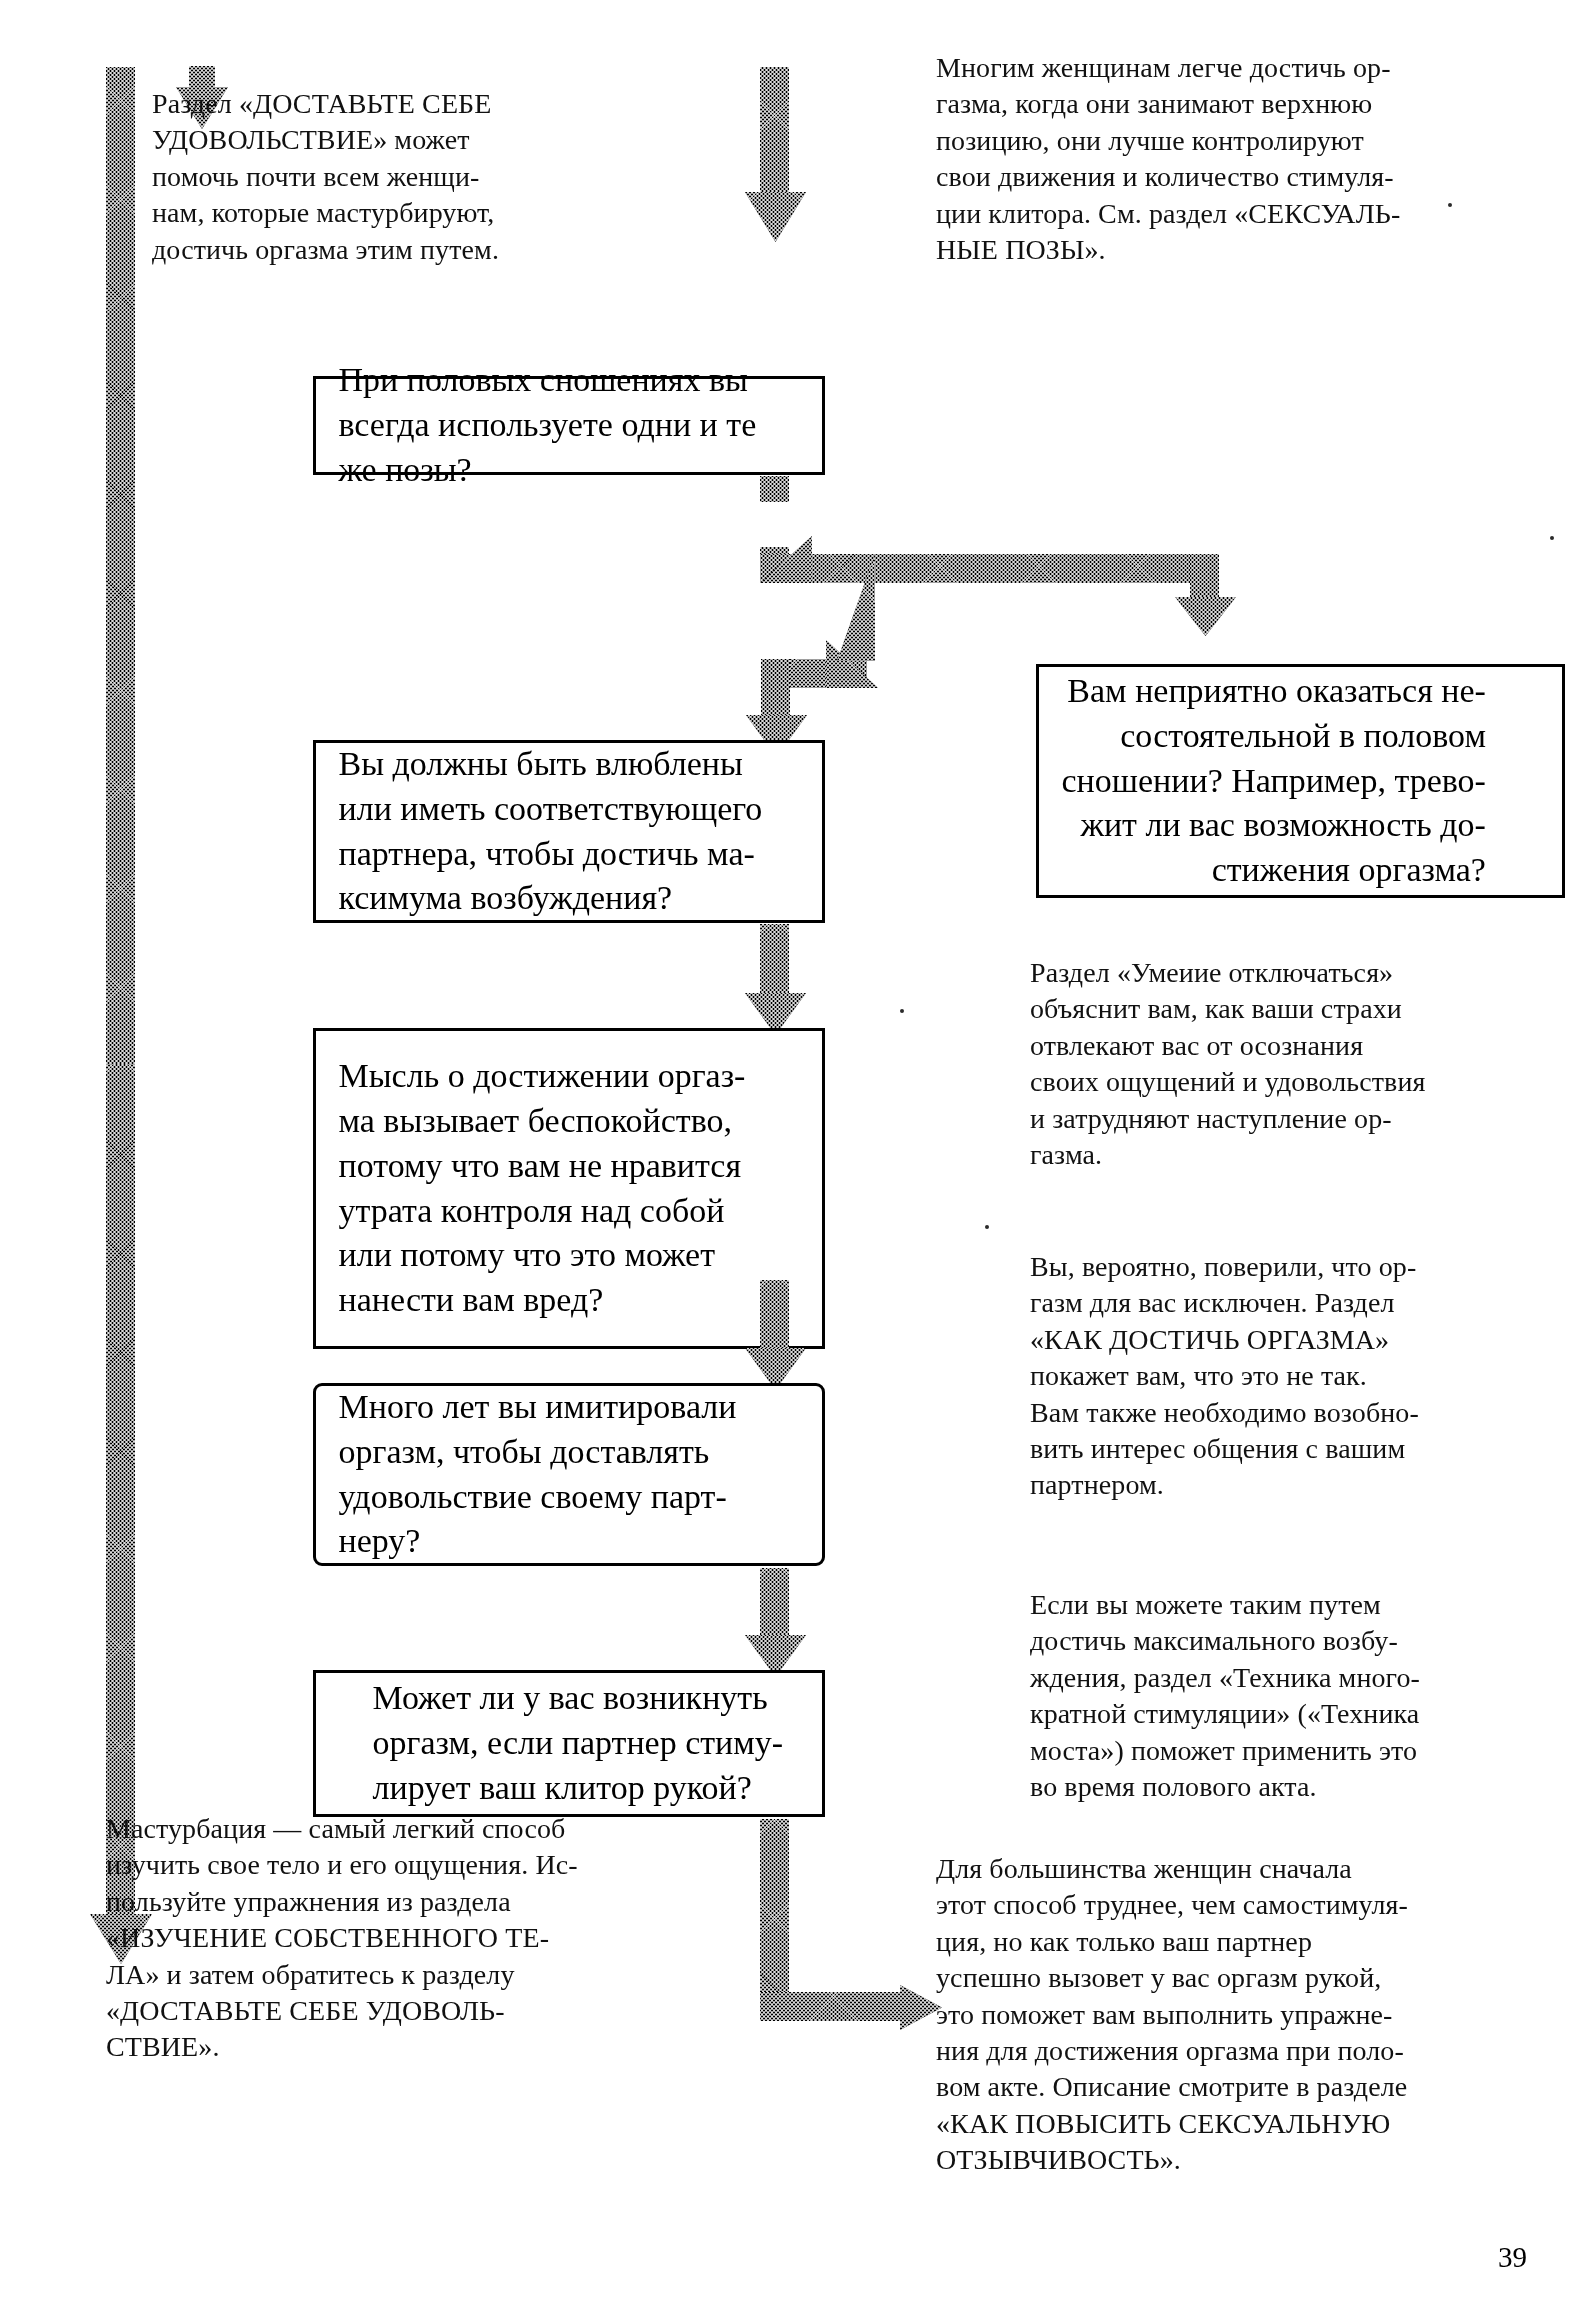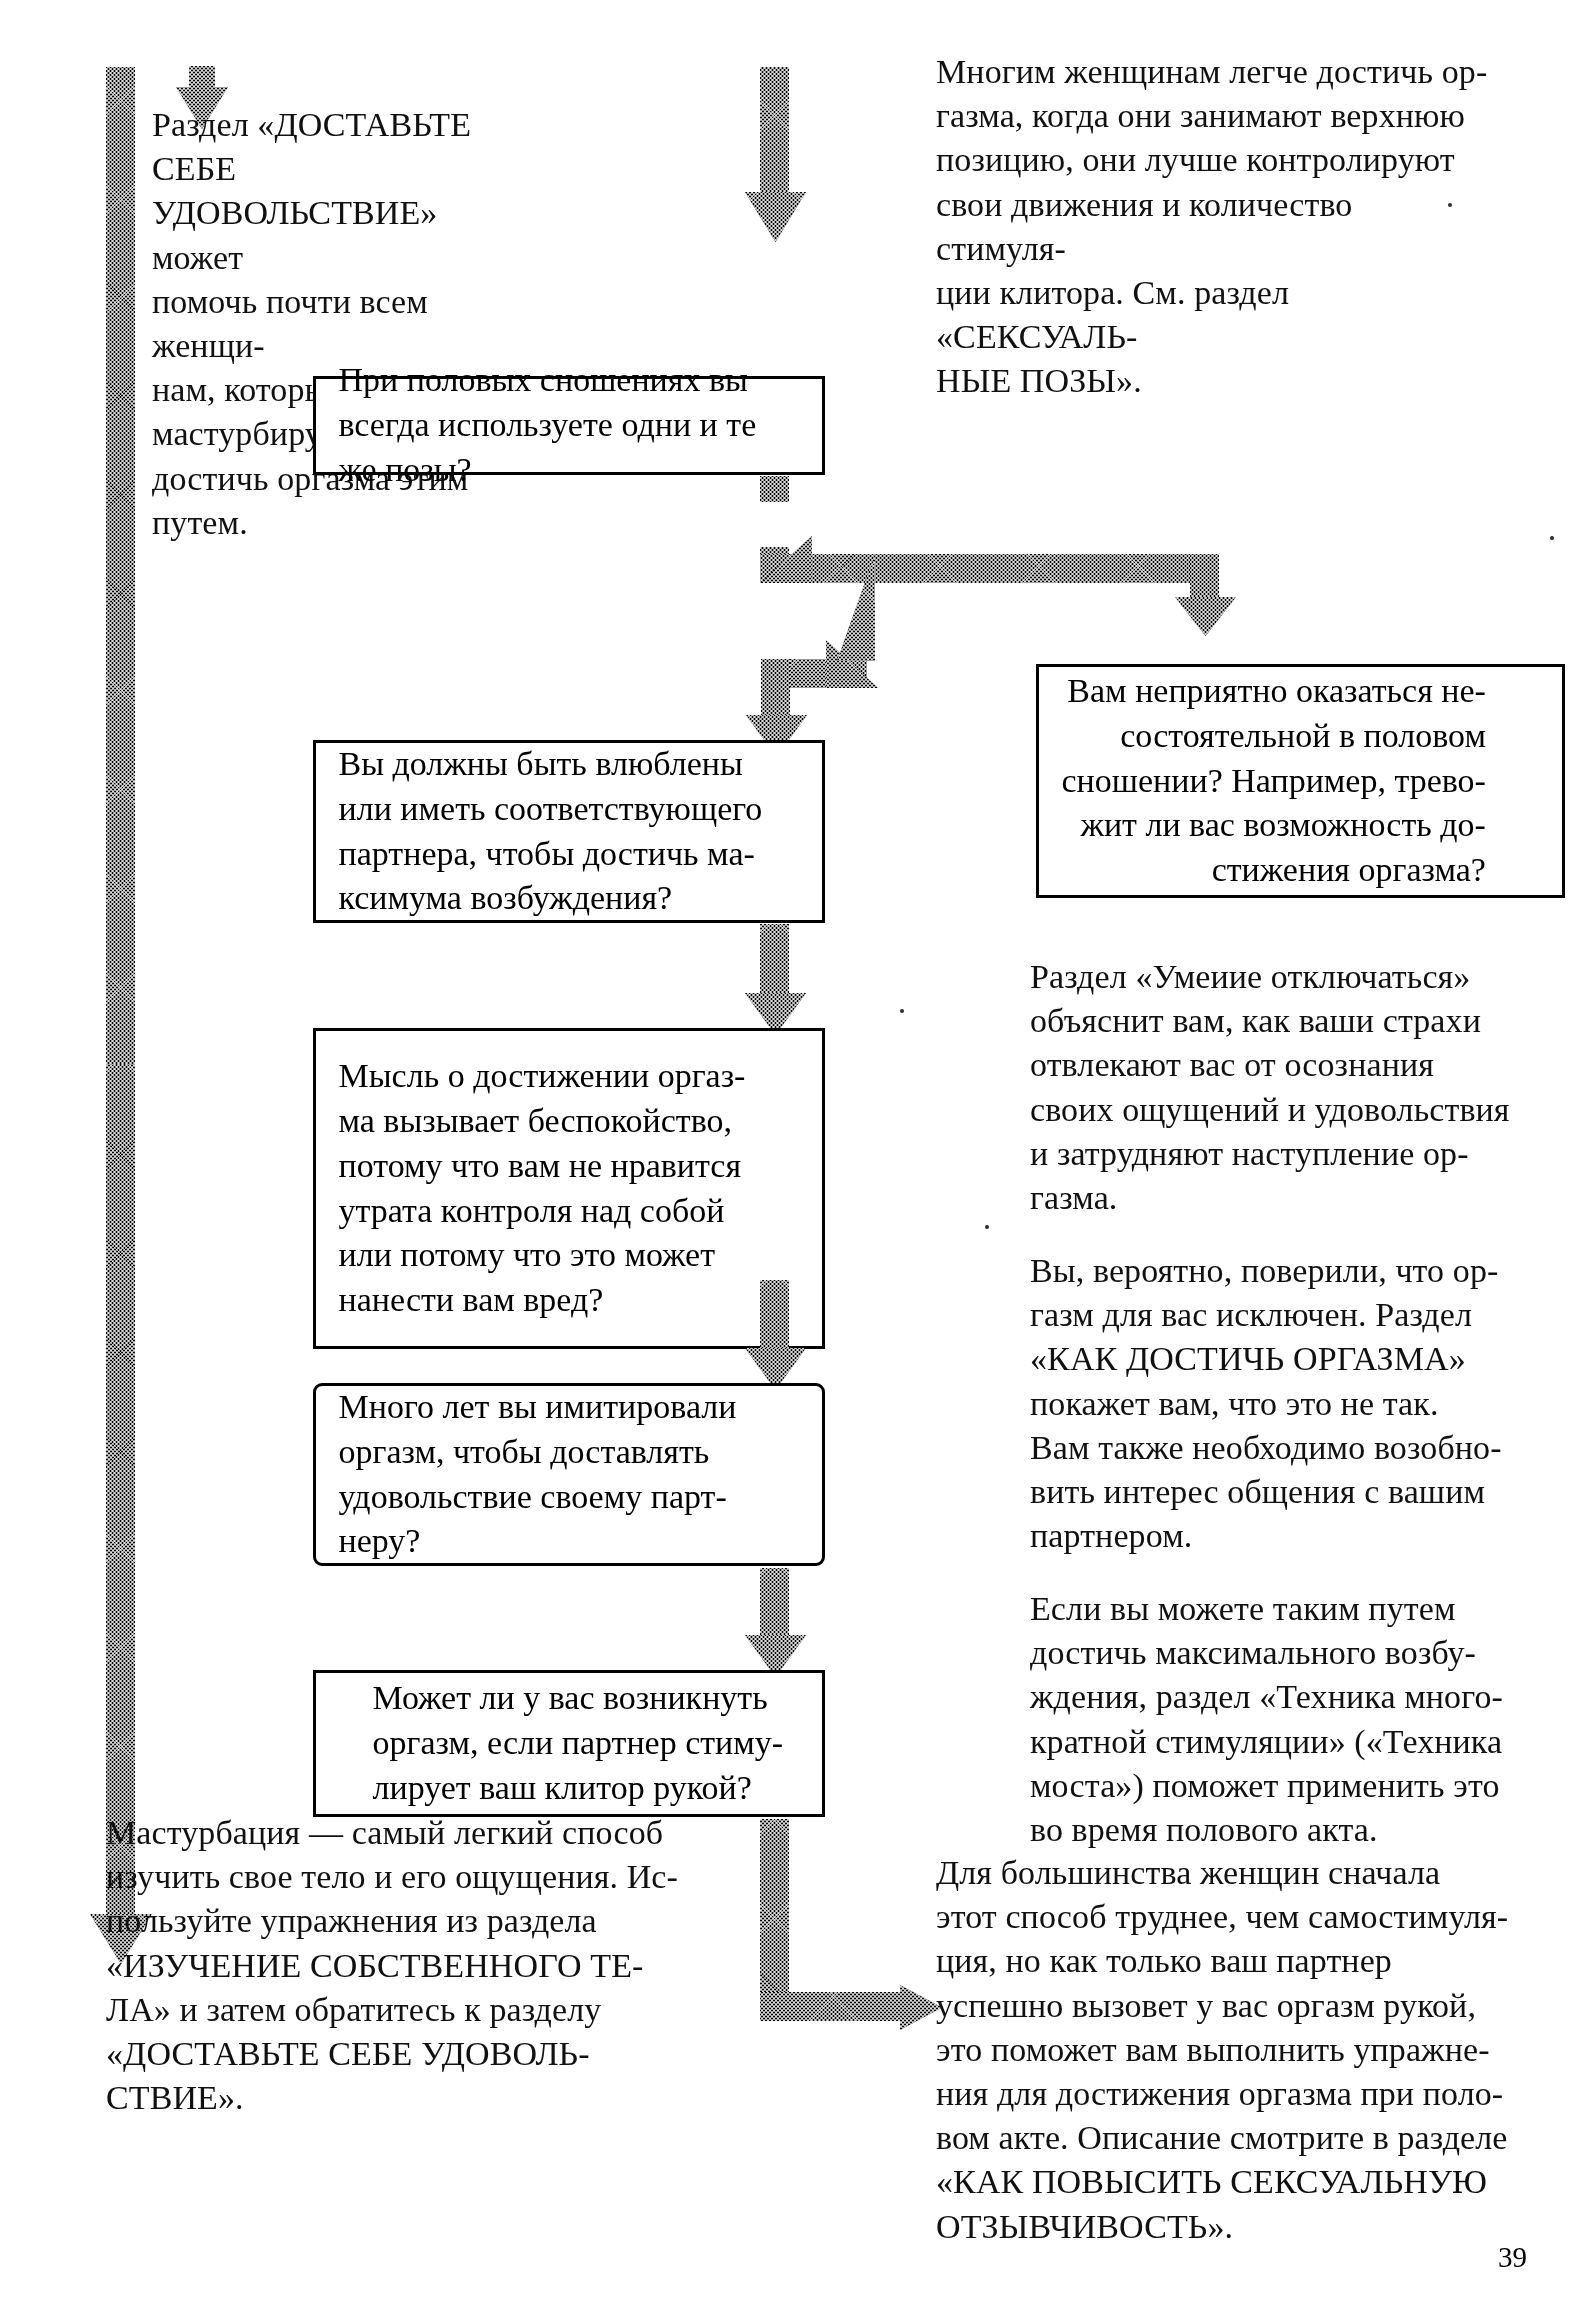--- a/index.html
+++ b/index.html
@@ -12,21 +12,21 @@
     height: 2319px;
     position: relative;
     font-family: "Liberation Serif", "DejaVu Serif", serif;
     color: #000000;
     overflow: hidden;
   }
 
   
   .para {
     position: absolute;
-    font-size: 34px;
+    font-size: 28px;
     line-height: 1.30;
     letter-spacing: 0.1px;
     text-align: left;
     white-space: pre-line;
     color: #111;
   }
   .para b { font-weight: 400; }
 
   
   .fcbox {
@@ -87,21 +87,21 @@
 </head>
 <body>
 
 <div class="arrow-shaft" style="left:106px; top:67px; width:29px; height:1004px;"></div>
 <div class="arrow-shaft" style="left:106px; top:1064px; width:29px; height:865px;"></div>
 <div class="arrow-head" style="left:90px; top:1914px; width:62px; height:50px;"></div>
 
 <div class="arrow-shaft" style="left:189px; top:66px; width:26px; height:28px;"></div>
 <div class="arrow-head" style="left:176px; top:87px; width:52px; height:42px;"></div>
 
-<div class="para" style="left:152px; top:103px; width:363px;">Раздел «ДОСТАВЬТЕ СЕБЕ
+<div class="para" style="left:152px; top:86px; width:363px;">Раздел «ДОСТАВЬТЕ СЕБЕ
 УДОВОЛЬСТВИЕ» может
 помочь почти всем женщи-
 нам, которые мастурбируют,
 достичь оргазма этим путем.</div>
 
 <div class="para" style="left:936px; top:50px; width:554px;">Многим женщинам легче достичь ор-
 газма, когда они занимают верхнюю
 позицию, они лучше контролируют
 свои движения и количество стимуля-
 ции клитора. См. раздел «СЕКСУАЛЬ-

